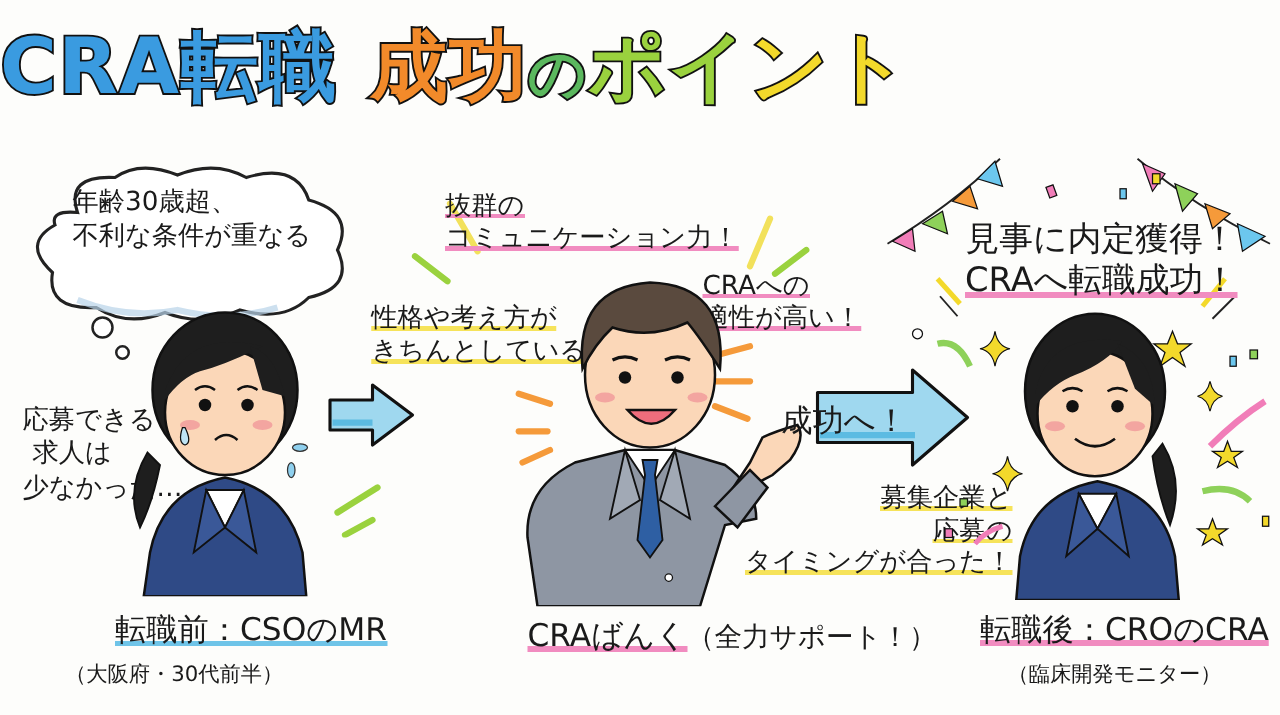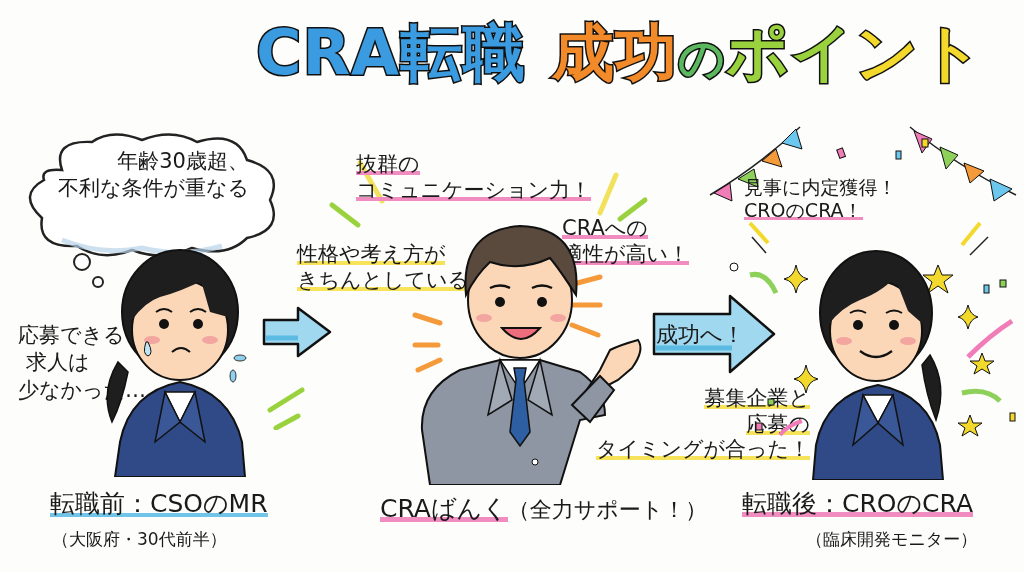--- a/index.html
+++ b/index.html
@@ -1,41 +1,41 @@
 <!DOCTYPE html>
 <html><head>
 <meta charset="utf-8">
 <style>
   * { box-sizing: border-box; margin: 0; padding: 0; }
   html, body { width: 1024px; height: 572px; overflow: hidden; background: #fdfdfb; }
   body { position: relative; font-family: "DejaVu Sans", "Liberation Sans", sans-serif; color: #1a1a1a; }
   .abs { position: absolute; }
 
   
-  .title { position: absolute; top: 22px; left: 0; width: 984px; text-align: right; white-space: nowrap; }
+  .title { position: absolute; top: 22px; left: 0; width: 984px; text-align: left; white-space: nowrap; }
   .title span { font-weight: bold; font-size: 62px; letter-spacing: 1px;
     -webkit-text-stroke: 3px #111; paint-order: stroke fill; display: inline-block; line-height: 1; }
   .t-blue { color: #3a9be0; }
   .t-orange { color: #f28a2a; }
   .t-green { color: #5bb85e; font-size: 46px !important; }
   .t-lime { color: #9ad23e; }
   .t-yellow { color: #f3d92b; }
   .gap { display: inline-block; width: 26px; }
 
   
   .hand { font-size: 21px; line-height: 1.22; color: #1a1a1a; white-space: nowrap; }
   .hl-pink { background: linear-gradient(transparent 80%, #f18cc0 80%, #f18cc0 95%, transparent 95%); }
   .hl-yellow { background: linear-gradient(transparent 80%, #f6e35a 80%, #f6e35a 95%, transparent 95%); }
   .hl-blue { background: linear-gradient(transparent 82%, #6fc4e8 82%, #6fc4e8 96%, transparent 96%); }
 
   
   .bubble { position: absolute; left: 22px; top: 130px; width: 262px; height: 130px; }
-  .bubble-text { position: absolute; left: 58px; top: 148px; font-size: 21px; line-height: 1.3; text-align: right; }
-
-  .caption-main { font-size: 25px; white-space: nowrap; }
+  .bubble-text { position: absolute; left: 58px; top: 148px; font-size: 21px; line-height: 1.3; }
+
+  .caption-main { font-size: 25px; white-space: nowrap; margin-left: 42px; }
   .caption-sub { font-size: 17px; white-space: nowrap; }
 </style>
 </head>
 <body>
 
 <div class="title">
   <span class="t-blue">CRA転職</span><span class="gap"></span><span class="t-orange">成功</span><span class="t-green">の</span><span class="t-lime">ポイ</span><span class="t-yellow">ント</span>
 </div>
 
 <svg class="bubble" viewBox="0 0 262 130" width="262" height="130">
@@ -147,21 +147,21 @@
 </svg>
 
 <div class="abs caption-main" style="left:380px;top:492px">
   <span class="hl-pink">CRAばんく</span><span style="font-size:22px">（全力サポート！）</span>
 </div>
 
 <svg class="abs" style="left:652px;top:292px" width="126" height="84" viewBox="0 0 126 84">
   <path d="M2 22 L78 22 L78 4 L122 42 L78 80 L78 62 L2 62 Z" fill="#9fd8ef" stroke="#111" stroke-width="2.5" stroke-linejoin="round"></path>
   <path d="M4 56 L80 56" stroke="#5cbbe2" stroke-width="5"></path>
 </svg>
-<div class="abs" style="left:656px;top:320px;font-size:22px;white-space:nowrap">成功へ！</div>
+<div class="abs" style="left:625px;top:320px;font-size:25px;white-space:nowrap">成功へ！</div>
 
 <svg class="abs" style="left:700px;top:125px" width="324" height="330" viewBox="0 0 324 330">
 
   <path d="M10 70 Q60 40 100 2" fill="none" stroke="#222" stroke-width="1.5"></path>
   <path d="M14 68 L30 58 L32 76 Z" fill="#f17db8" stroke="#111"></path>
   <path d="M38 54 L54 44 L58 62 Z" fill="#8ed15a" stroke="#111"></path>
   <path d="M62 36 L76 24 L82 42 Z" fill="#f59a3a" stroke="#111"></path>
   <path d="M82 18 L96 4 L102 24 Z" fill="#6cc7ee" stroke="#111"></path>
 
   <path d="M210 2 Q255 40 316 70" fill="none" stroke="#222" stroke-width="1.5"></path>
@@ -191,23 +191,23 @@
   <path d="M262 268 Q286 262 300 276" fill="none" stroke="#8ed15a" stroke-width="5"></path>
   <path d="M80 310 Q88 300 102 296" fill="none" stroke="#f17db8" stroke-width="4"></path>
   <circle cx="34" cy="142" r="4" fill="#fff" stroke="#111"></circle>
   <rect x="68" y="274" width="6" height="6" fill="#8ed15a" stroke="#111"></rect>
   <rect x="56" y="298" width="6" height="7" fill="#f17db8" stroke="#111"></rect>
   <rect x="300" y="155" width="6" height="7" fill="#8ed15a" stroke="#111"></rect>
   <rect x="284" y="160" width="5" height="8" fill="#6cc7ee" stroke="#111"></rect>
   <rect x="310" y="288" width="5" height="8" fill="#f3d92b" stroke="#111"></rect>
 </svg>
 
-<div class="abs hand" style="left:744px;top:176px;font-size:19px;">
+<div class="abs hand" style="left:772px;top:176px;font-size:27px;text-align:center">
   <div>見事に内定獲得！</div>
-  <div><span class="hl-pink">CROのCRA！</span></div>
+  <div><span class="hl-pink">CRAへ転職成功！</span></div>
 </div>
 
 <svg class="abs" style="left:798px;top:245px" width="160" height="235" viewBox="0 0 160 235">
   <path d="M18 200 Q28 150 80 140 Q132 150 142 200 L145 235 L15 235 Z" fill="#2f4a86" stroke="#111" stroke-width="2"></path>
   <path d="M65 150 L80 178 L95 150 Z" fill="#fff" stroke="#111" stroke-width="1.5"></path>
   <path d="M65 150 L55 200 L80 178 Z" fill="#3a5898" stroke="#111" stroke-width="1.5"></path>
   <path d="M95 150 L105 200 L80 178 Z" fill="#3a5898" stroke="#111" stroke-width="1.5"></path>
   <path d="M132 110 Q150 140 138 175 Q128 150 124 120 Z" fill="#1e1e1e" stroke="#111" stroke-width="1.5"></path>
   <ellipse cx="78" cy="68" rx="56" ry="62" fill="#1e1e1e" stroke="#111" stroke-width="2"></ellipse>
   <ellipse cx="78" cy="86" rx="46" ry="50" fill="#fbd7b8" stroke="#111" stroke-width="2"></ellipse>

